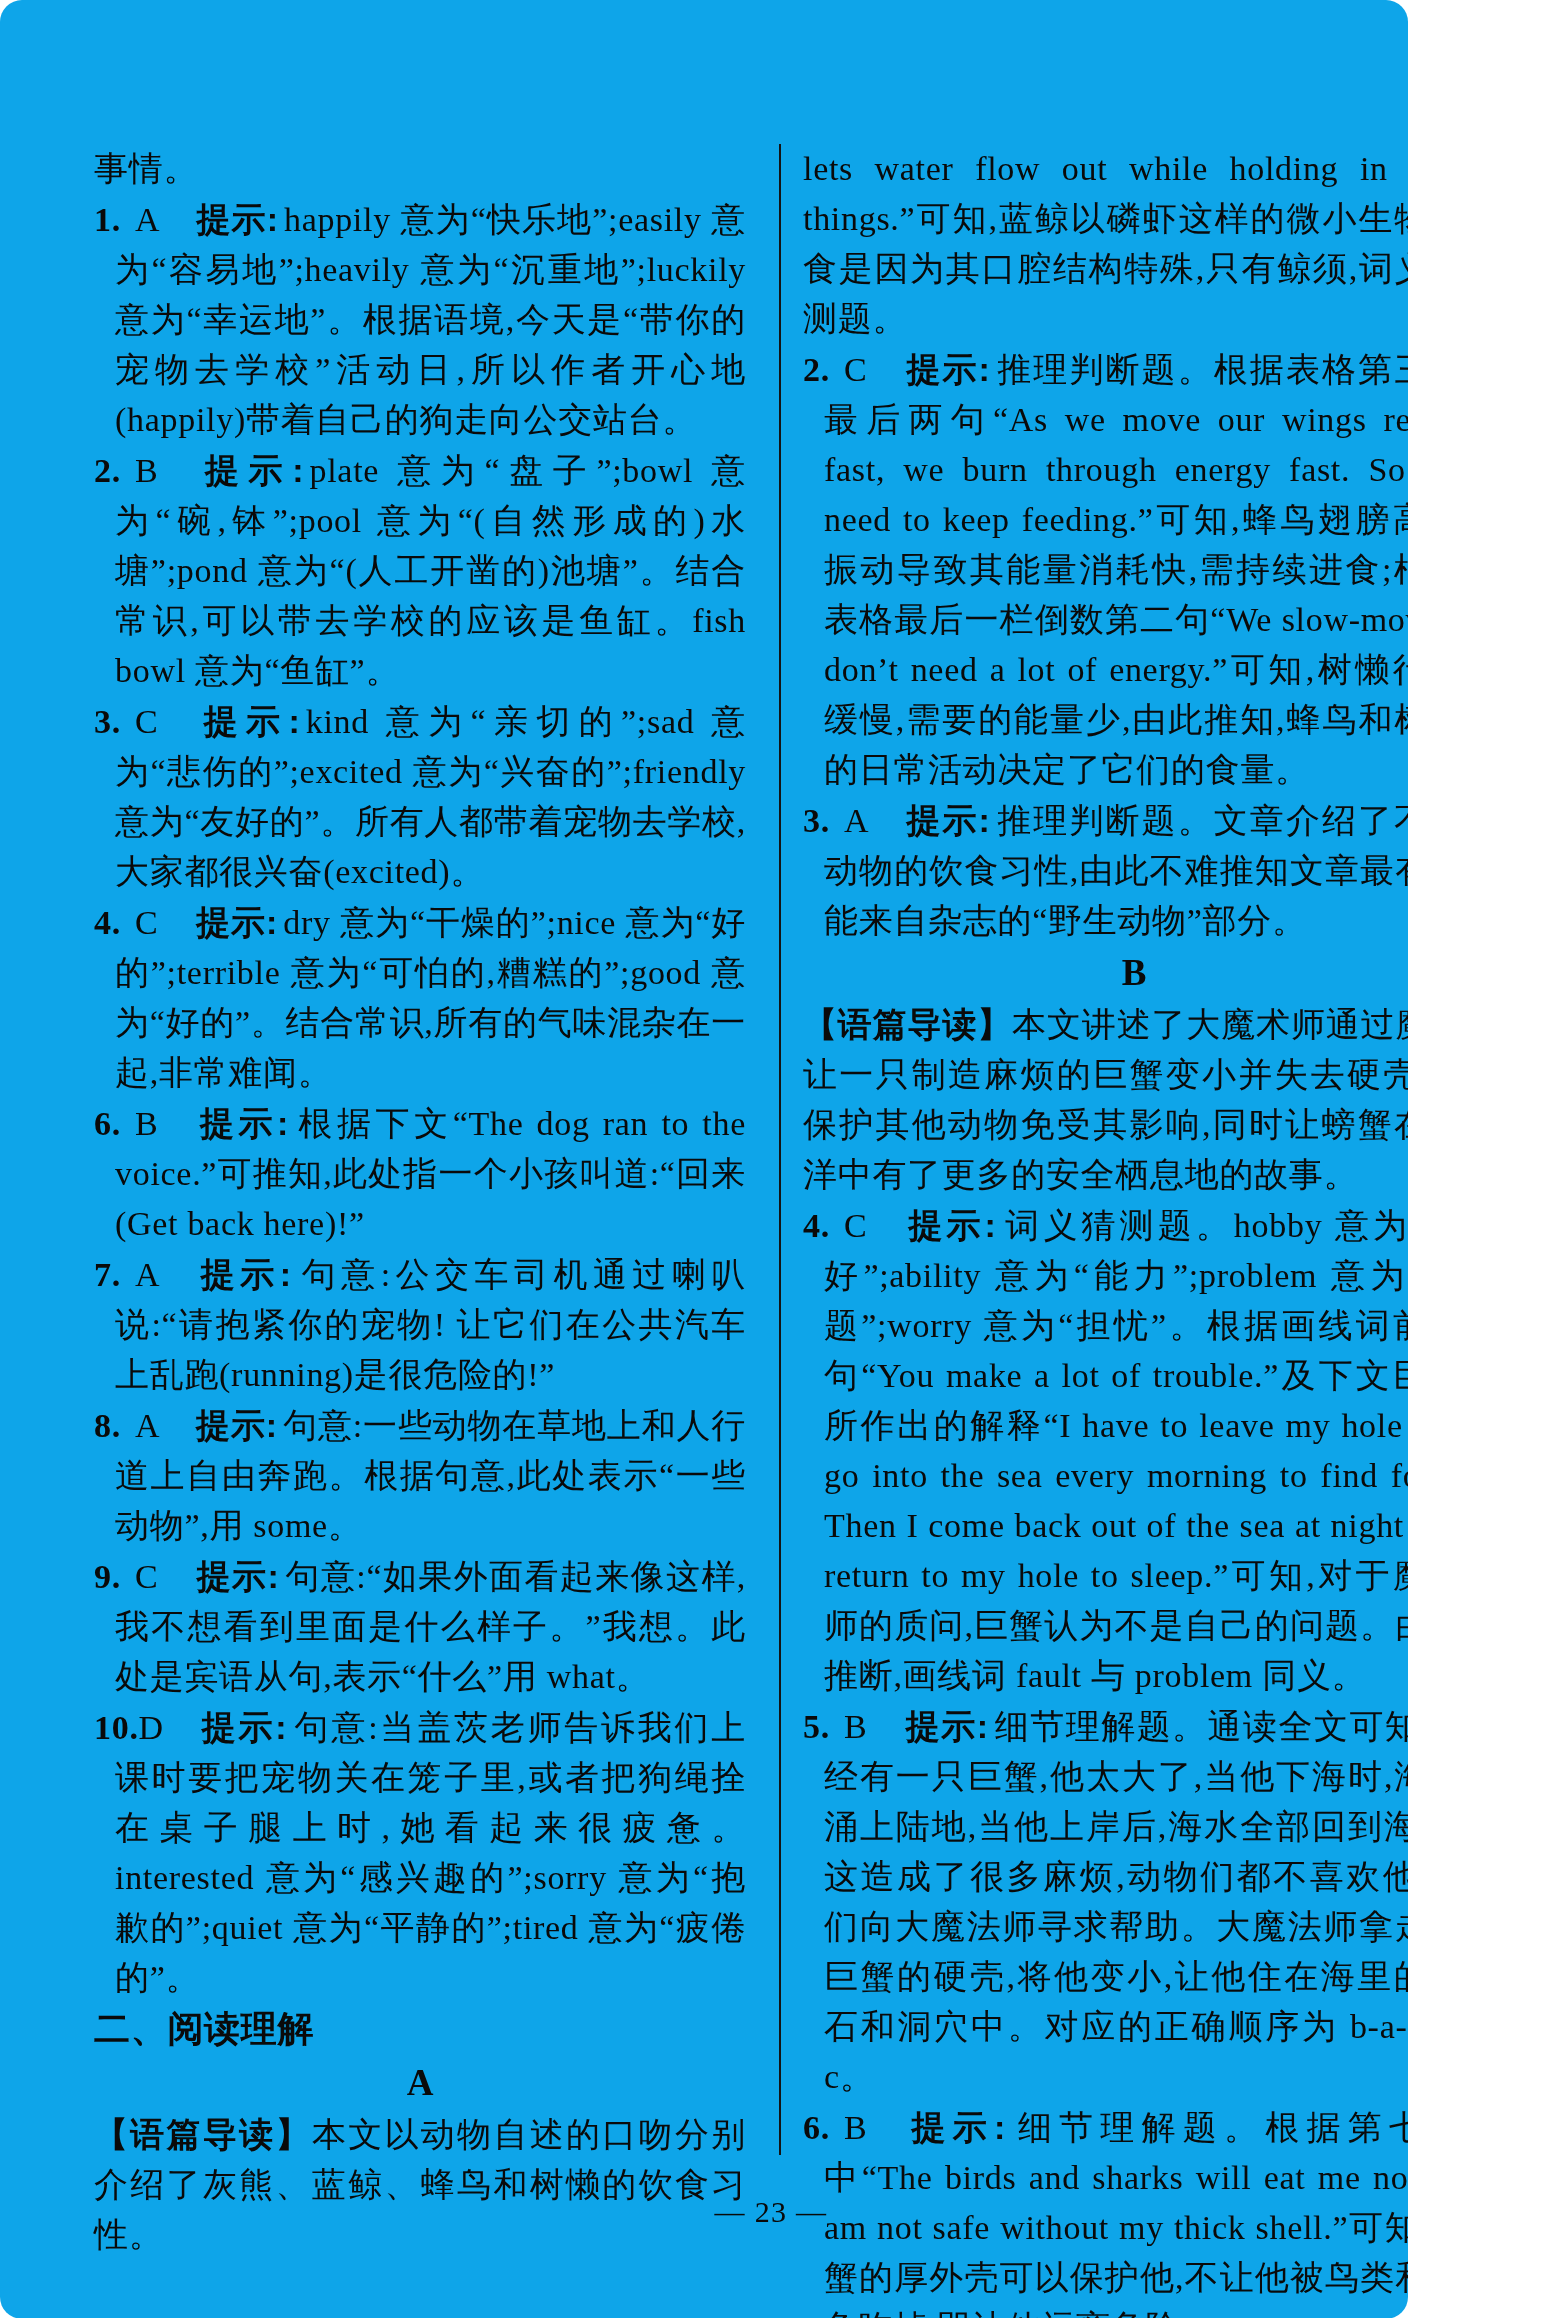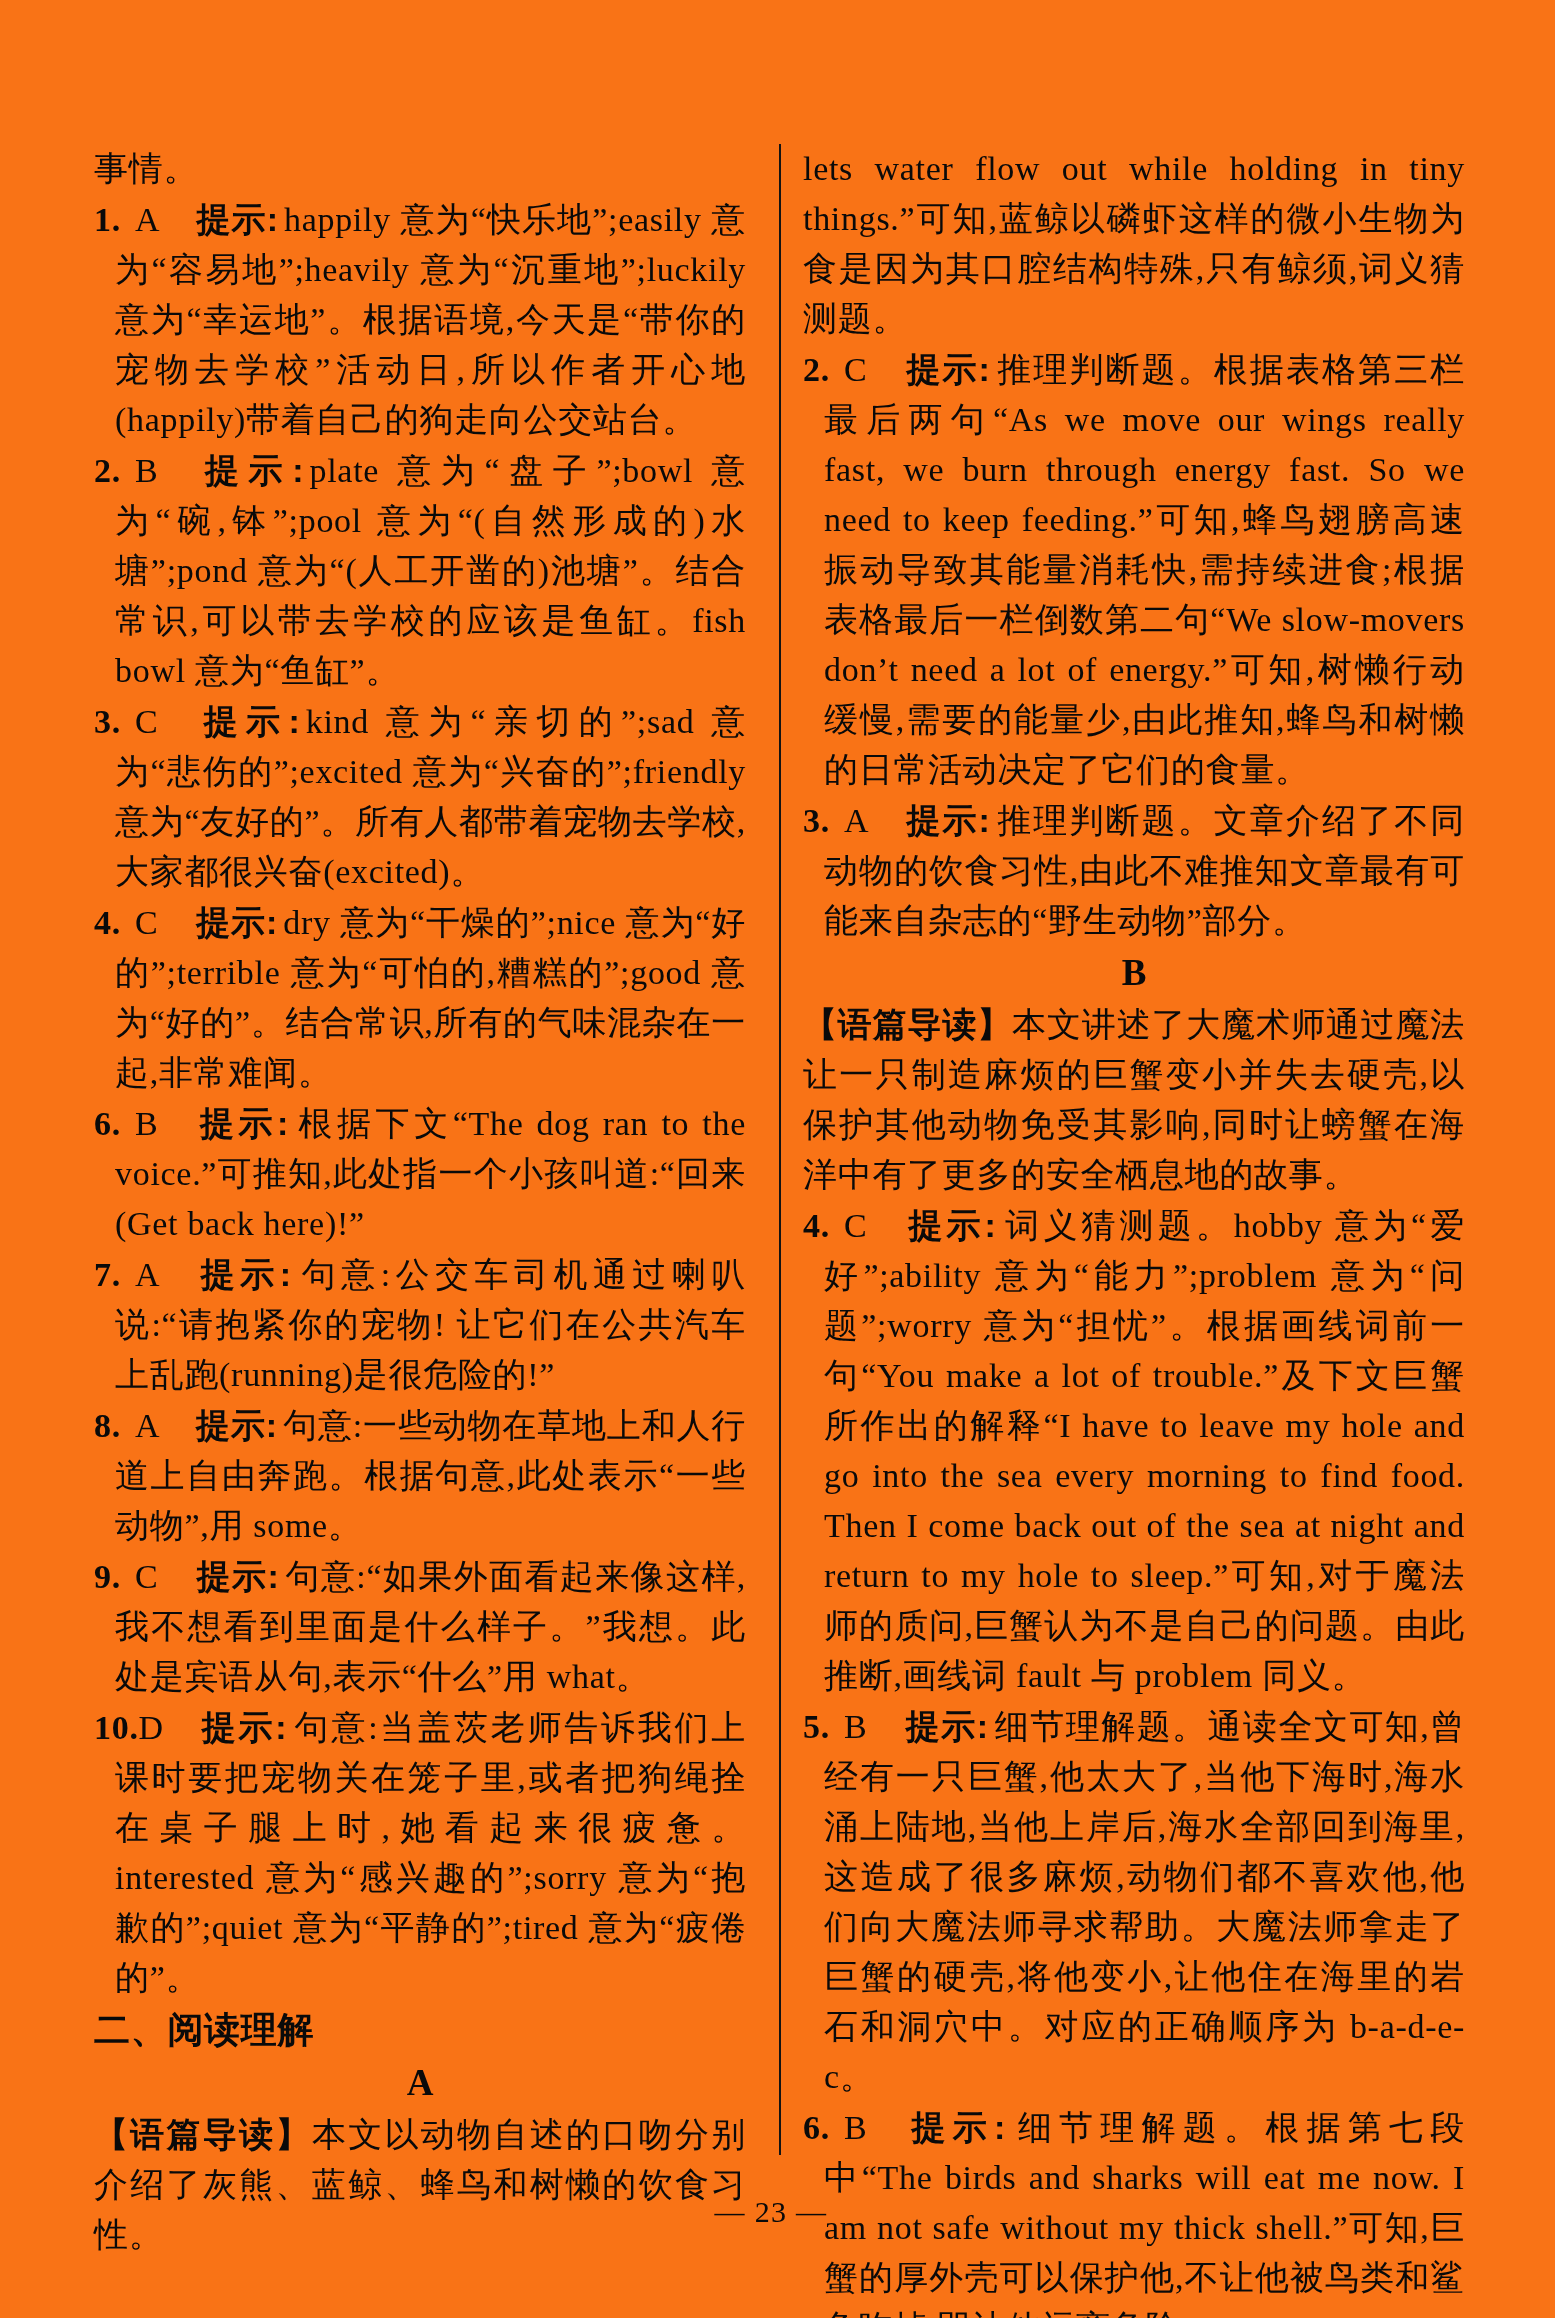--- a/index.html
+++ b/index.html
@@ -1,22 +1,23 @@
 <!DOCTYPE html>
 <html style="font-size:10.5px"><head>
 <meta charset="utf-8">
 <style>
   html,body{margin:0;padding:0;background:#ffffff;}
   .page{
     position:relative;
-    width:1555px;height:2319px;
-    background:#f97316;
+    width:1408px;height:2319px;
+    background:#0ea5e9;
     font-family:"Liberation Serif","DejaVu Serif",serif;
     color:#0a0a0a;
     overflow:hidden;
+    border-radius:22px;
   }
   .col{
     position:absolute;top:144px;
     font-size:34px;line-height:50px;
     text-align:justify;
     letter-spacing:0.7px;
   }
   .col-left{left:94px;width:652px;}
   .col-right{left:803px;width:662px;}
   .col p{margin:0;}
@@ -34,21 +35,21 @@
   .ans{
     display:inline-block;min-width:61px;
     text-indent:0;
   }
   .hint{
     font-family:"Liberation Sans","DejaVu Sans",sans-serif;
     font-weight:bold;
     margin-right:5.3px;
   }
   .sec-heading{
-    font-family:Liberation Sans, sans-serif;
+    font-family:Liberation Serif, serif;
     font-weight:bold;
     font-size:36px;line-height:53px;
     text-align:left;
   }
   .passage-label{
     text-align:center;
     font-weight:bold;
     font-size:37px;line-height:53px;
     letter-spacing:0;
   }

